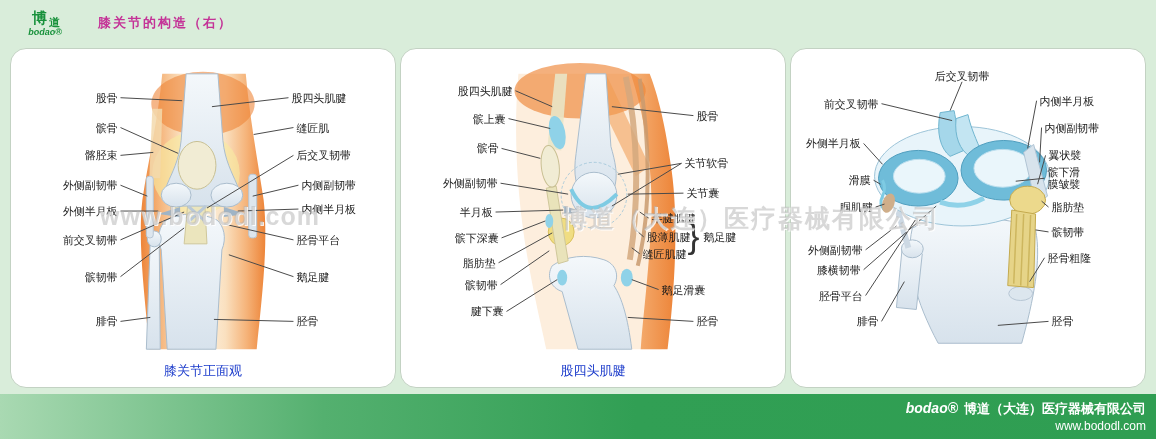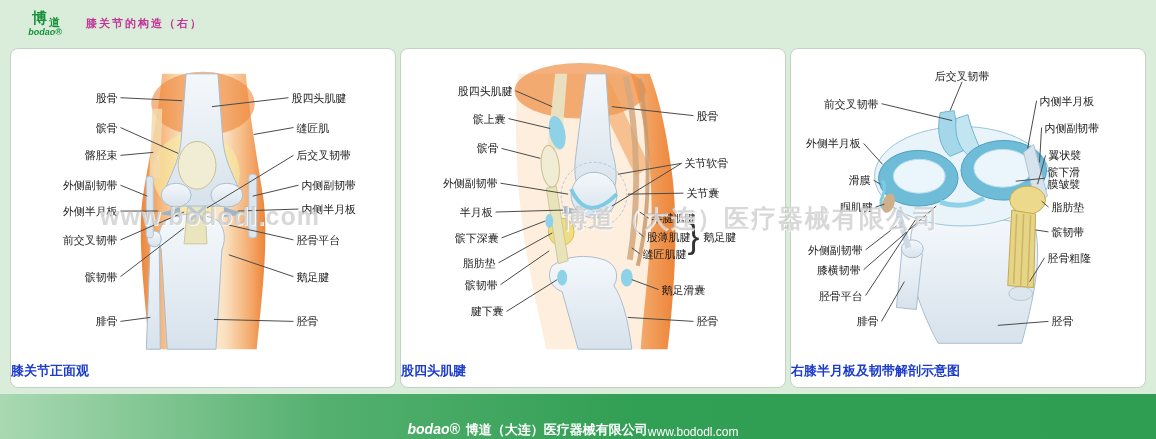--- a/index.html
+++ b/index.html
@@ -6,41 +6,41 @@
   html,body{width:1156px;height:439px}
   body{font-family:"Liberation Sans","DejaVu Sans",sans-serif;background:#d9edda;position:relative;overflow:hidden}
   #page{position:absolute;inset:0}
 
   .header{position:absolute;top:0;left:0;right:8px;height:46px;display:flex;align-items:center}
   .logo{margin-left:16px;width:58px;text-align:center;line-height:1}
   .logo-art{color:#18913b;font-weight:bold}
   .lc1{font-size:15px}
   .lc2{font-size:11px;display:inline-block;transform:translate(2px,3px)}
   .logo-sub{font-style:italic;font-weight:bold;font-size:9px;color:#18913b;margin-top:2px}
-  .title{margin-left:12px;font-size:11px;font-weight:bold;color:#c43397;letter-spacing:2px}
-
-  .panel{position:absolute;top:48px;background:#fff;border:1px solid #c3d2c3;border-radius:8px}
+  .title{margin-left:24px;font-size:13px;font-weight:bold;color:#c43397;letter-spacing:2px}
+
+  .panel{position:absolute;top:48px;background:#fff;border:1px solid #c3d2c3;border-radius:16px}
   #panel-0{left:10px;width:386px;height:340px}
   #panel-1{left:400px;width:386px;height:340px}
   #panel-2{left:790px;width:356px;height:340px}
   .art{position:absolute;top:0;left:0;width:100%;height:100%}
-  .caption{position:absolute;bottom:7px;left:0;right:0;text-align:left;color:#1b3bcb;font-weight:bold;font-size:13px}
+  .caption{position:absolute;bottom:7px;left:0;right:0;text-align:center;color:#1b3bcb;font-weight:normal;font-size:13px}
 
   svg text.lbl{font-size:11px;fill:#1a1a1a;dominant-baseline:central;font-family:inherit}
   svg text.brace{font-size:36px;fill:#333;dominant-baseline:central;font-weight:normal}
   svg .leader{fill:none;stroke:#4a4a4a;stroke-width:1}
 
   .watermark{position:absolute;font-size:25px;font-weight:bold;color:rgba(178,178,178,.5);
     text-shadow:1px 1px 0 rgba(255,255,255,.85);pointer-events:none;white-space:nowrap;z-index:5}
   #wm-left{left:100px;top:202px;letter-spacing:1px}
   #wm-right{left:562px;top:202px;letter-spacing:2px}
 
   .footer{position:absolute;left:0;right:0;bottom:0;height:45px;color:#fff;
     background:linear-gradient(90deg,#a9d9b2 0%,#54b06f 28%,#319f54 55%,#2f9e52 100%);
-    display:flex;flex-direction:row;align-items:flex-end;justify-content:center;padding-right:10px}
+    display:flex;flex-direction:column;align-items:flex-end;justify-content:center;padding-right:10px}
   .footer-line1{font-size:13px;font-weight:bold}
   .footer-line1 .brand{font-style:italic;margin-right:6px;font-size:14px}
   .footer-line2{font-size:12px;margin-top:1px}
 </style>
 </head>
 <body>
 
 <div id="page">
 
   <div class="header">
@@ -252,21 +252,20 @@
           <polyline points="259 159 252 153" class="leader"></polyline>
           <text x="262" y="159" text-anchor="start" class="lbl">脂肪垫</text>
           <polyline points="259 184 246 182" class="leader"></polyline>
           <text x="262" y="184" text-anchor="start" class="lbl">髌韧带</text>
           <polyline points="255 210 240 234" class="leader"></polyline>
           <text x="258" y="210" text-anchor="start" class="lbl">胫骨粗隆</text>
           <polyline points="259 274 208 278" class="leader"></polyline>
           <text x="262" y="274" text-anchor="start" class="lbl">胫骨</text>
         </g>
     </svg>
-    <div class="caption">右膝半月板及韧带解剖示意图</div>
   </div>
 
   <div class="watermark" id="wm-left">www.bododl.com</div>
   <div class="watermark" id="wm-right">博道（大连）医疗器械有限公司</div>
 
   <div class="footer">
     <div class="footer-line1">
       <span class="brand">bodao®</span><span>博道（大连）医疗器械有限公司</span>
     </div>
     <div class="footer-line2">www.bododl.com</div>

